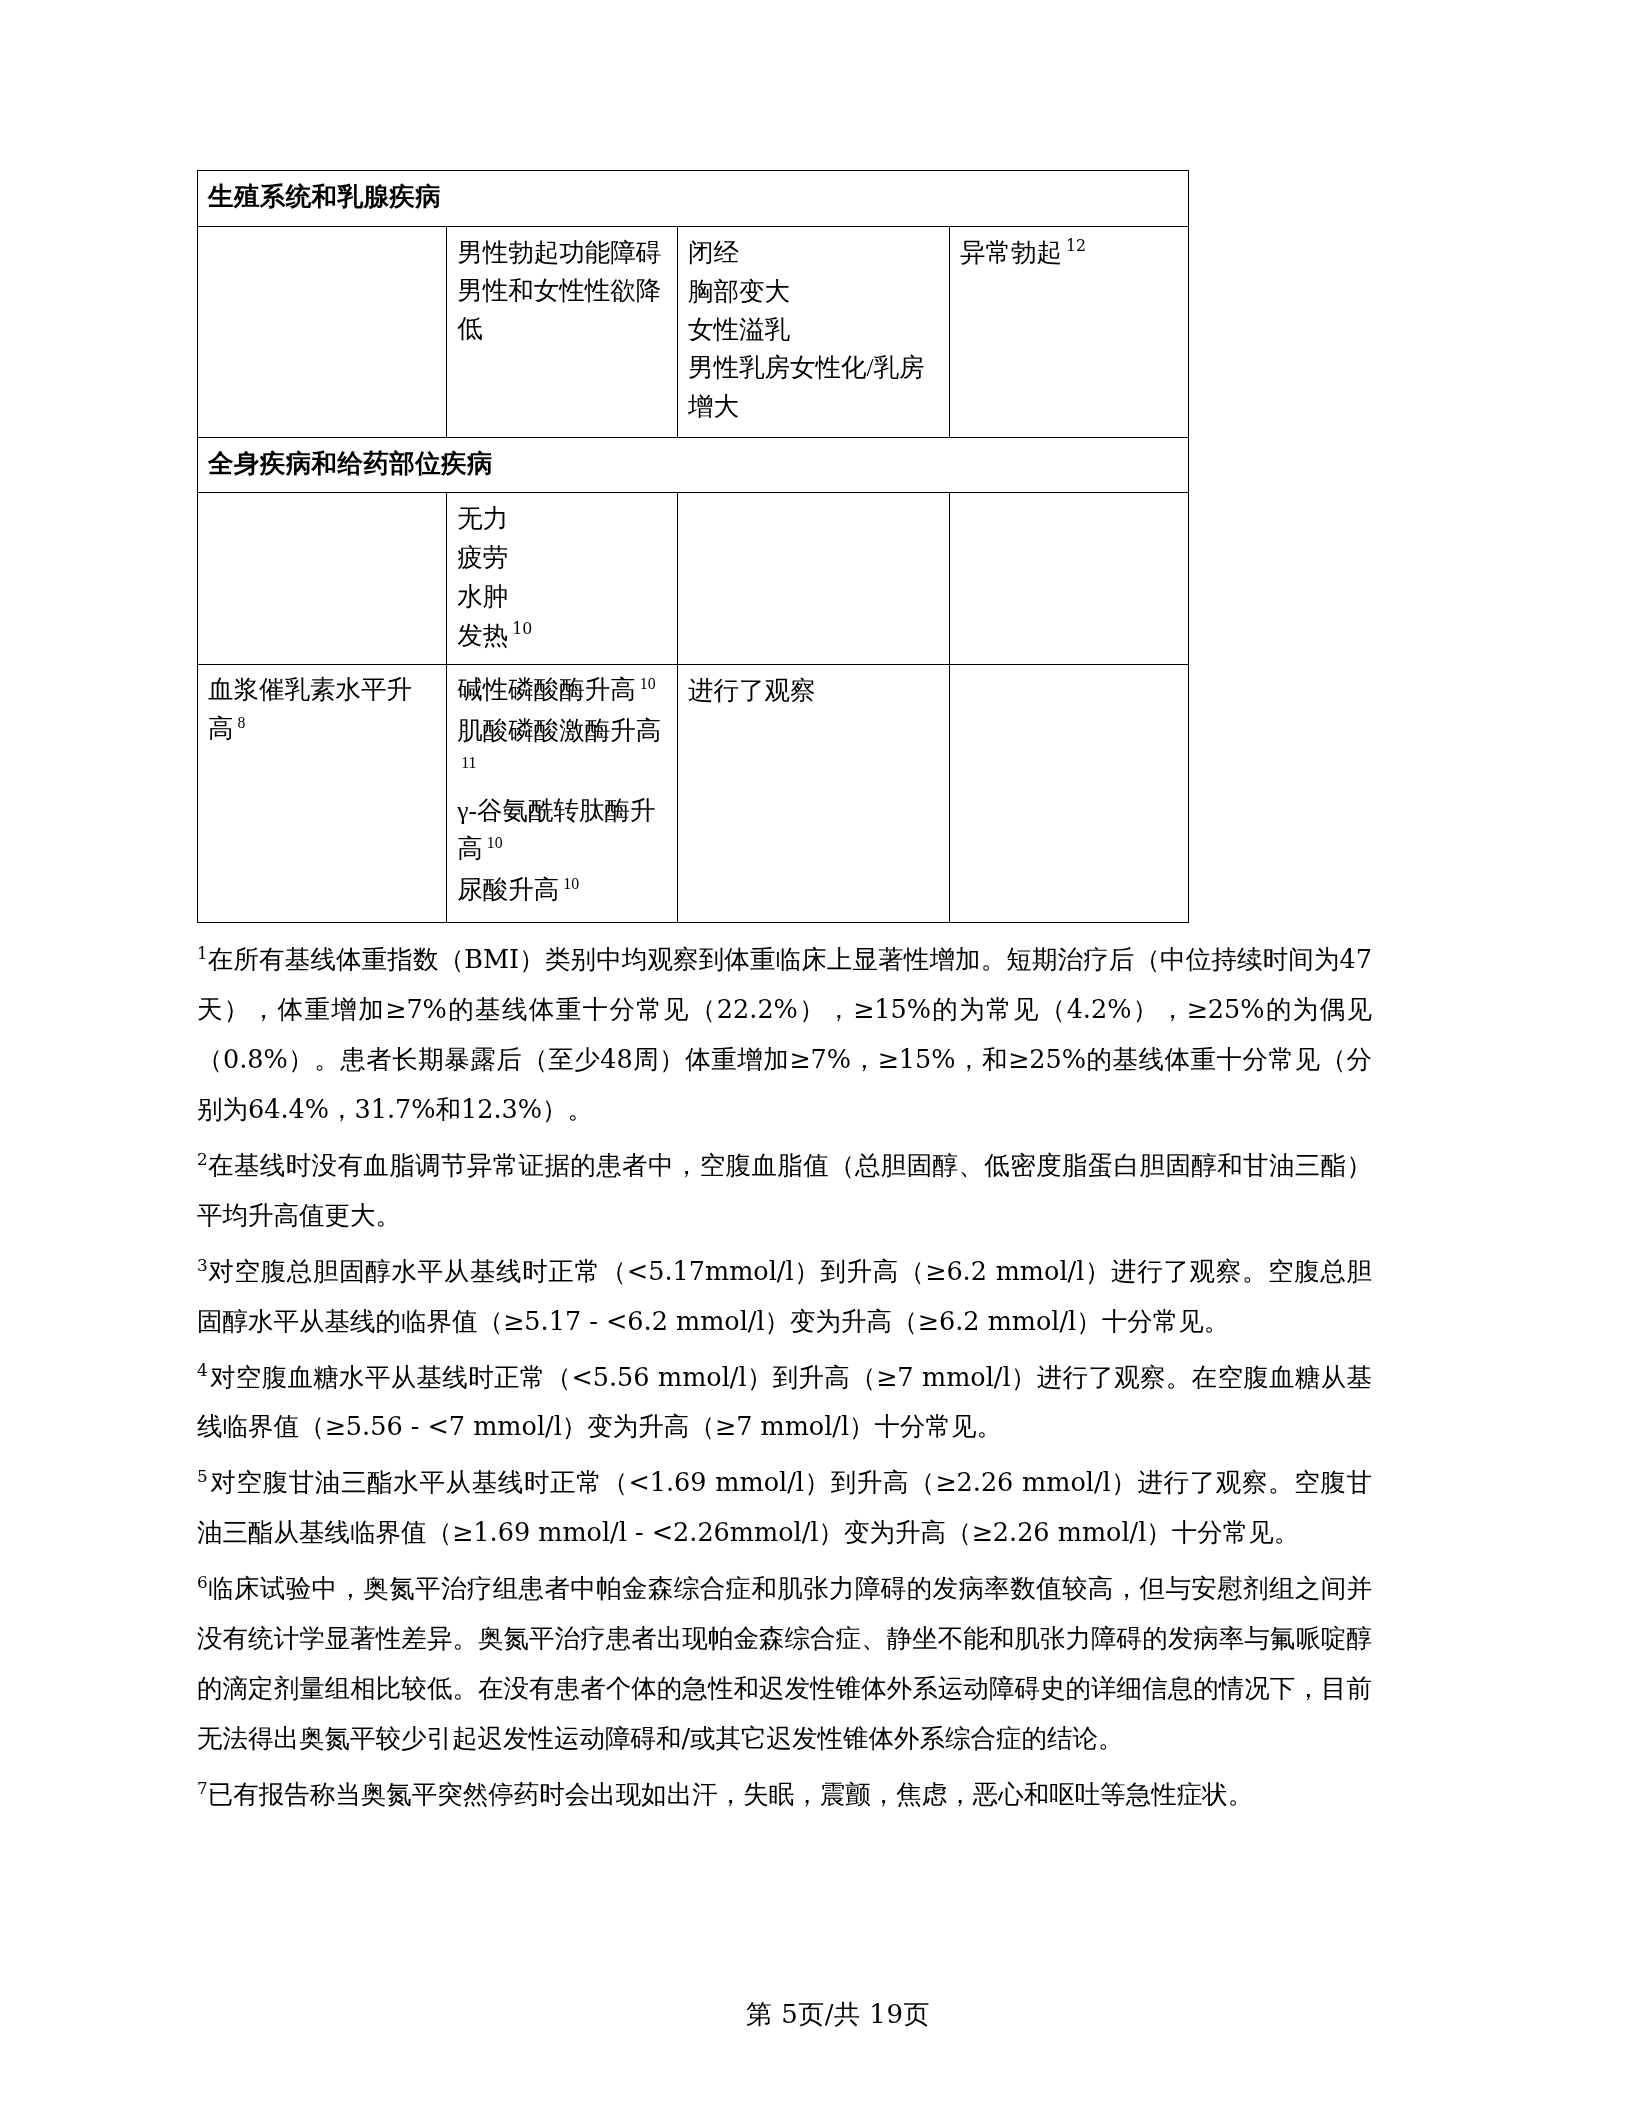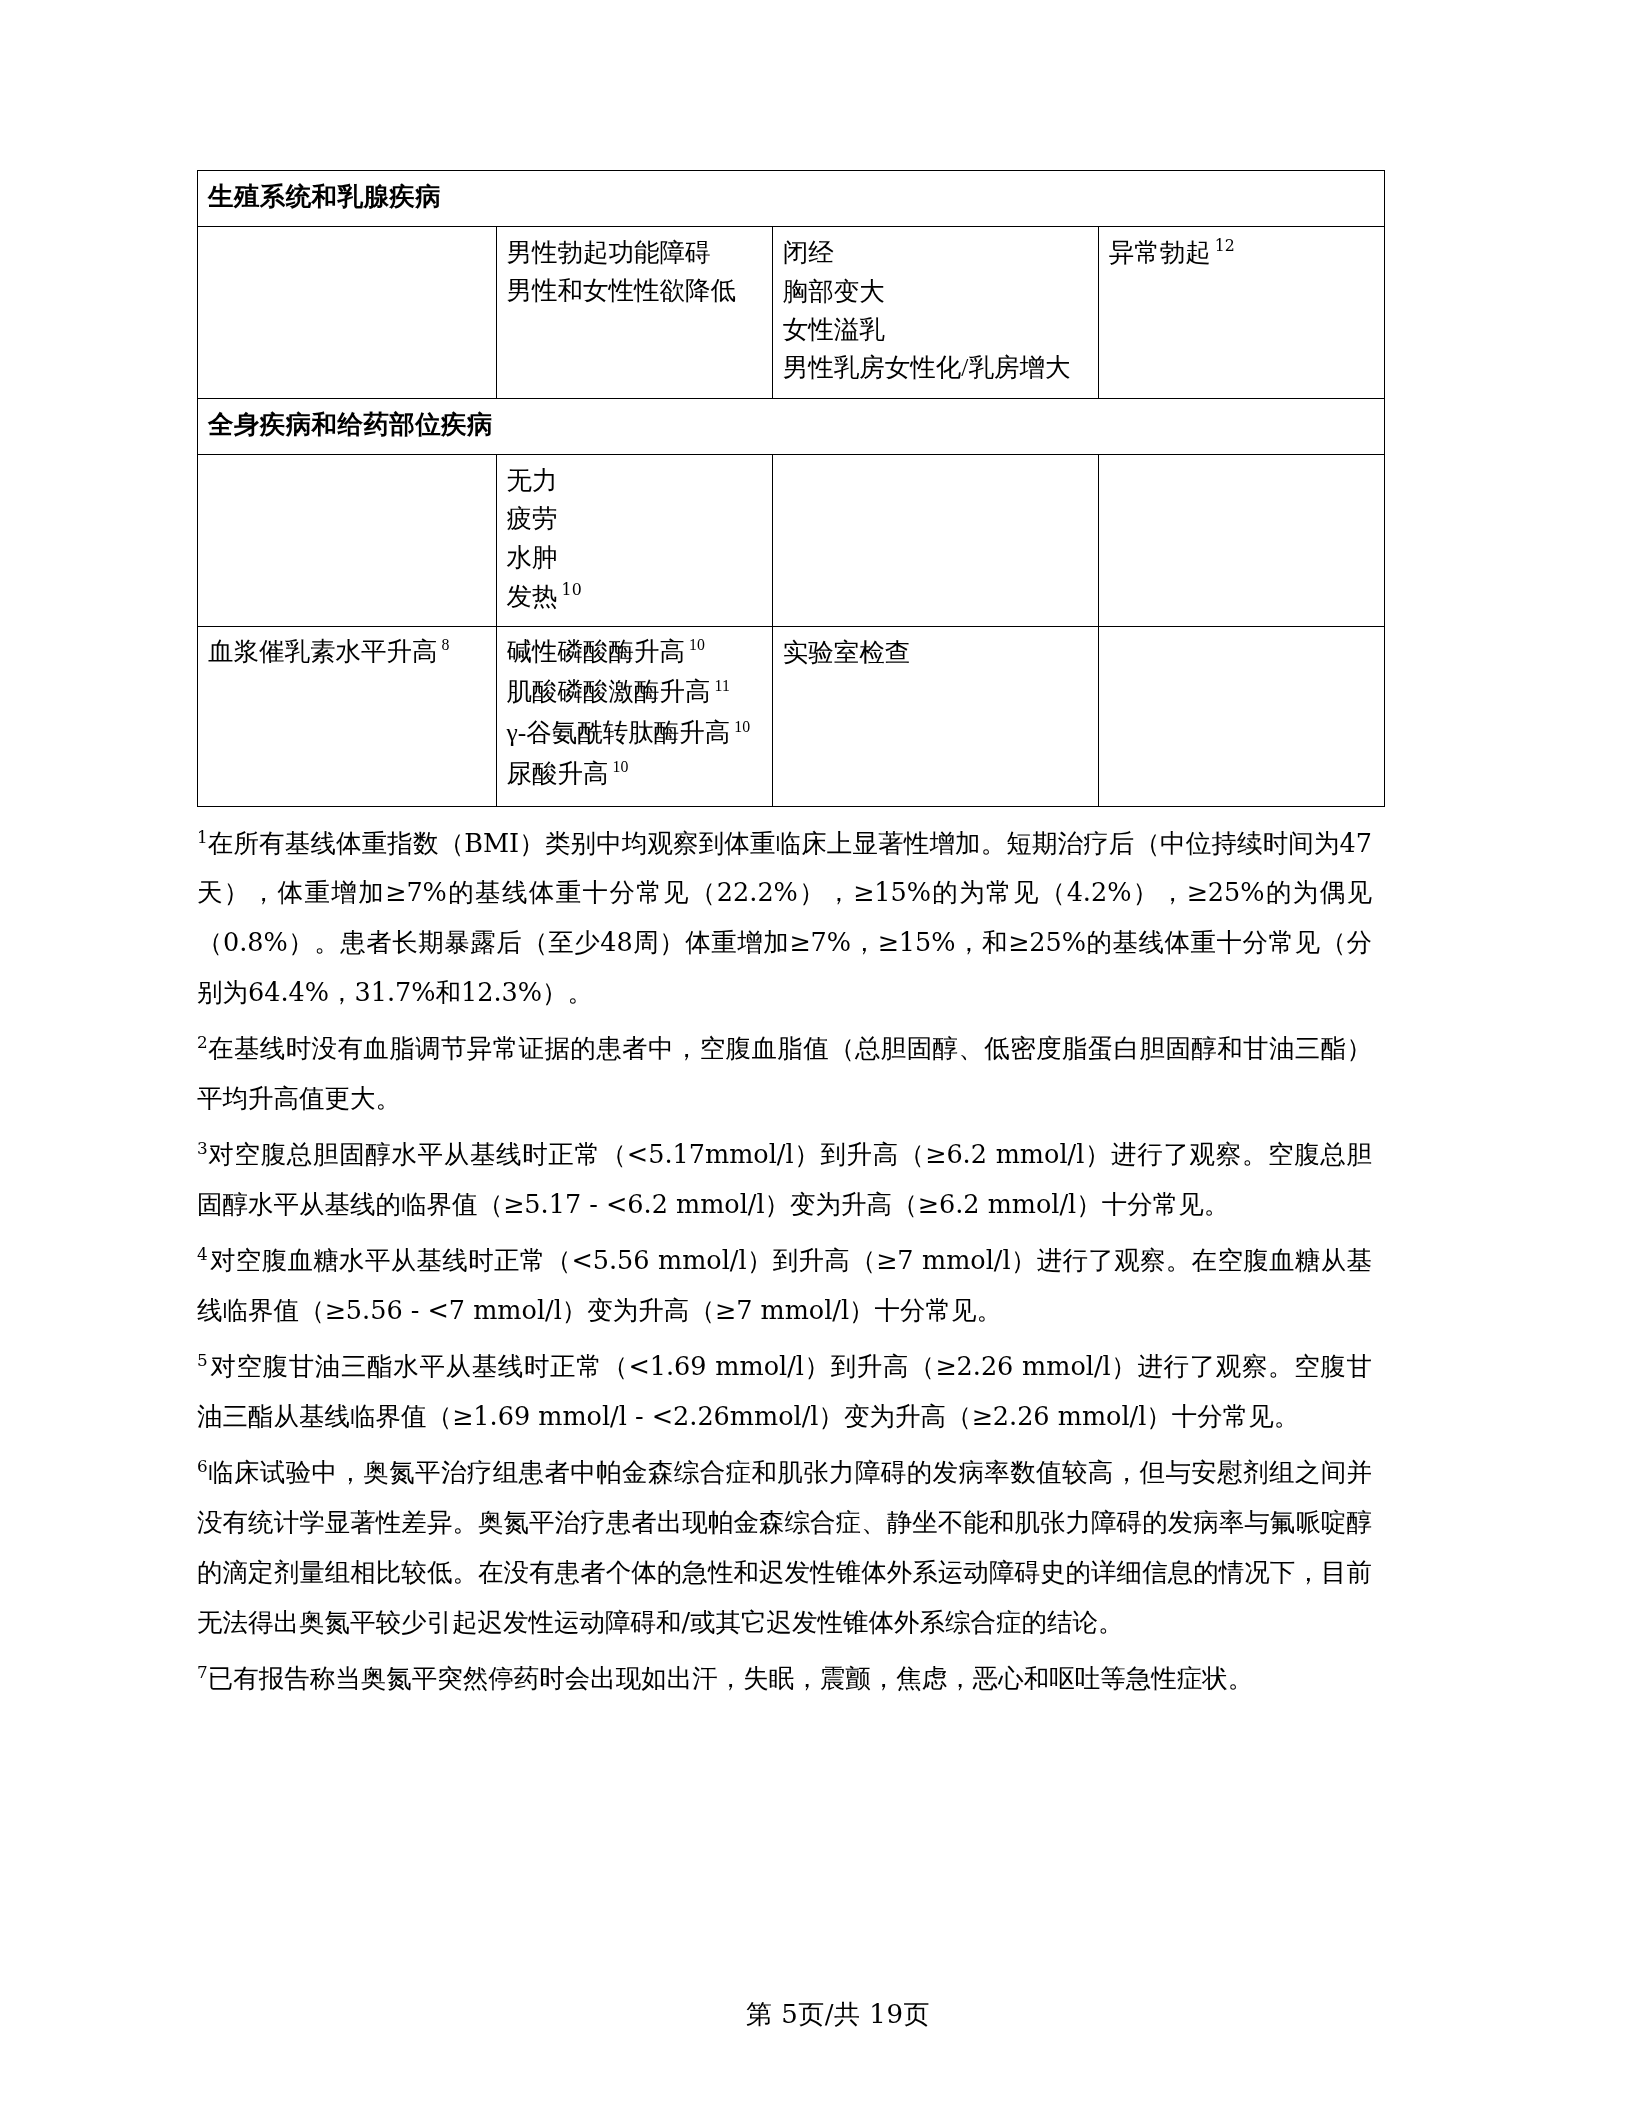--- a/index.html
+++ b/index.html
@@ -22,21 +22,21 @@
     width: 1632px;
     height: 2112px;
     box-sizing: border-box;
     padding: 170px 195px 0 265px;
   }
 
   
   table.ae-table {
     border-collapse: collapse;
     table-layout: fixed;
-    width: 1188px;
+    width: 992px;
     margin-left: -68px;
     font-size: 25.5px;
     line-height: 1.52;
   }
   table.ae-table td {
     border: 1.2px solid #000000;
     vertical-align: top;
     padding: 6px 9px 10px 10px;
   }
   col.c1 { width: 240px; }
@@ -154,21 +154,21 @@
         <td>
           <div class="cell-line wrapline"><span>血浆催乳素水平升高</span><sup>8</sup></div>
         </td>
         <td>
           <div class="cell-line wrapline lab-entry"><span>碱性磷酸酶升高</span><sup>10</sup></div>
           <div class="cell-line wrapline lab-entry"><span>肌酸磷酸激酶升高</span><sup>11</sup></div>
           <div class="cell-line wrapline lab-entry"><span>γ-谷氨酰转肽酶升高</span><sup>10</sup></div>
           <div class="cell-line wrapline lab-entry"><span>尿酸升高</span><sup>10</sup></div>
         </td>
         <td>
-          <div class="cell-line">实验室检查</div>
+          <div class="cell-line">进行了观察</div>
         </td>
         <td class="blank"></td>
       </tr>
 
     </tbody>
   </table>
 
   <div class="footnotes">
     <p class="fn"><span class="marker lat">1</span><span>在所有基线体重指数（BMI）类别中均观察到体重临床上显著性增加。短期治疗后（中位持续时间为47天），体重增加≥7%的基线体重十分常见（22.2%），≥15%的为常见（4.2%），≥25%的为偶见（0.8%）。患者长期暴露后（至少48周）体重增加≥7%，≥15%，和≥25%的基线体重十分常见（分别为64.4%，31.7%和12.3%）。</span></p>
     <p class="fn"><span class="marker lat">2</span><span>在基线时没有血脂调节异常证据的患者中，空腹血脂值（总胆固醇、低密度脂蛋白胆固醇和甘油三酯）平均升高值更大。</span></p>

